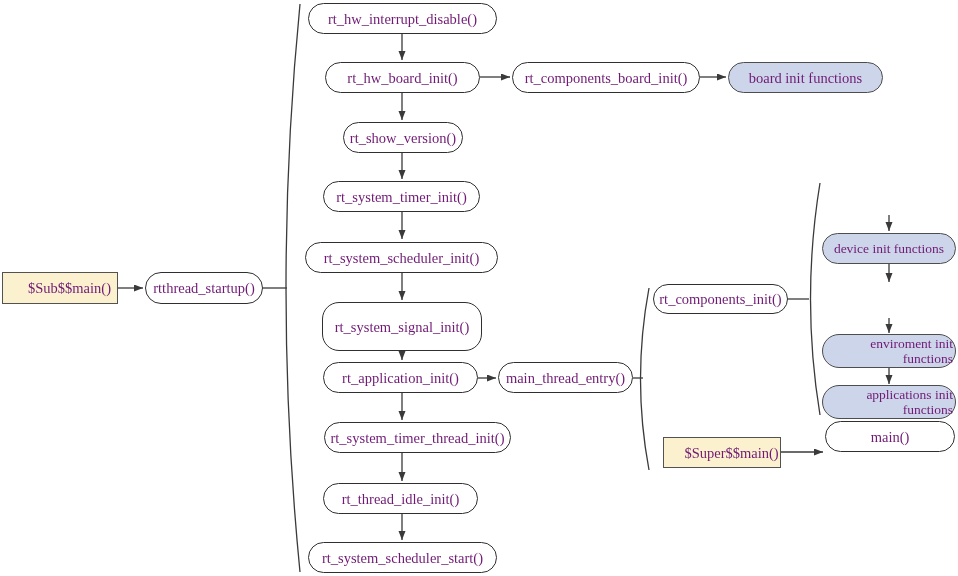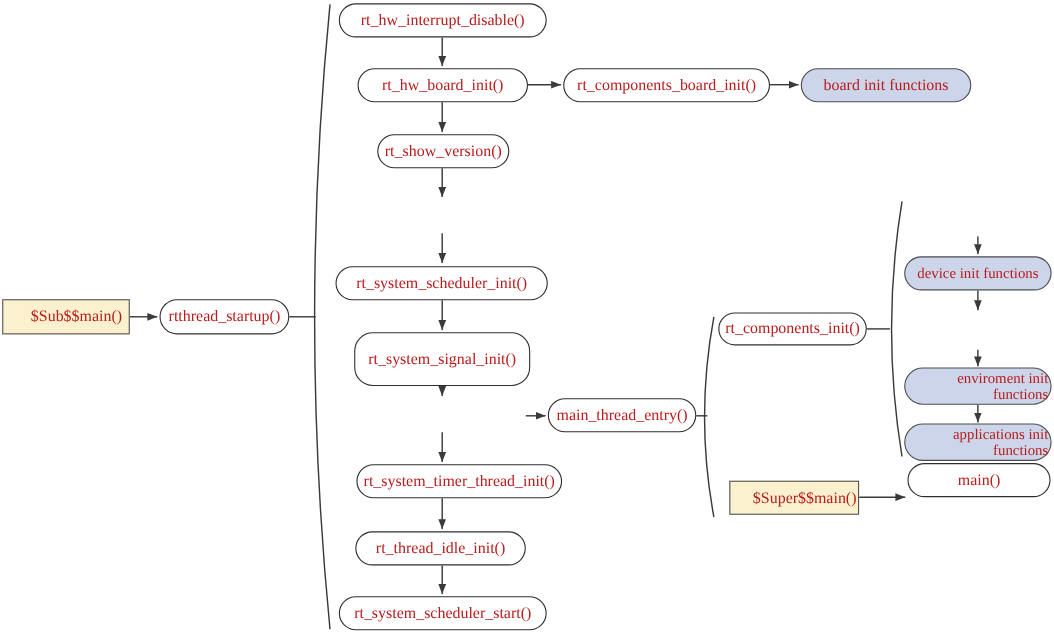--- a/index.html
+++ b/index.html
@@ -18,21 +18,21 @@
   }
   .node {
     position: absolute;
     box-sizing: border-box;
     display: flex;
     align-items: center;
     justify-content: center;
     text-align: center;
     font-size: 14.5px;
     line-height: 16px;
-    color: #b91c1c;
+    color: #701a75;
     background: #ffffff;
     border: 1.3px solid #2f2f2f;
     padding: 0 3px;
     white-space: nowrap;
   }
   .stadium { border-radius: 17px; }
   .rect {
     border-radius: 0;
     border: 1.6px solid #525252;
   }
@@ -100,25 +100,27 @@
   <div class="node stadium" style="left:308px; top:3px; width:189px; height:31px;">rt_hw_interrupt_disable()</div>
 
   <div class="node stadium" style="left:325px; top:62px; width:155px; height:31px;">rt_hw_board_init()</div>
 
   <div class="node stadium" style="left:512px; top:62px; width:188px; height:31px;">rt_components_board_init()</div>
 
   <div class="node stadium blue" style="left:728px; top:62px; width:155px; height:31px;">board init functions</div>
 
   <div class="node stadium" style="left:343px; top:122px; width:120px; height:31px;">rt_show_version()</div>
 
+  <div class="node stadium" style="left:323px; top:181px; width:157px; height:31px;">rt_system_timer_init()</div>
 
   <div class="node stadium" style="left:305px; top:242px; width:193px; height:31px;">rt_system_scheduler_init()</div>
 
   <div class="node stadium" style="left:322px; top:302px; width:160px; height:49px;">rt_system_signal_init()</div>
 
+  <div class="node stadium" style="left:323px; top:362px; width:155px; height:31px;">rt_application_init()</div>
 
   <div class="node stadium" style="left:498px; top:362px; width:135px; height:31px;">main_thread_entry()</div>
 
   <div class="node stadium" style="left:653px; top:284px; width:135px; height:30px;">rt_components_init()</div>
 
 
   <div class="node stadium blue wrap" style="left:822px; top:233px; width:134px; height:31px;">device init functions</div>
 
 
   <div class="node stadium blue wrap" style="left:822px; top:334px; width:134px; height:34px;">enviroment init functions</div>

